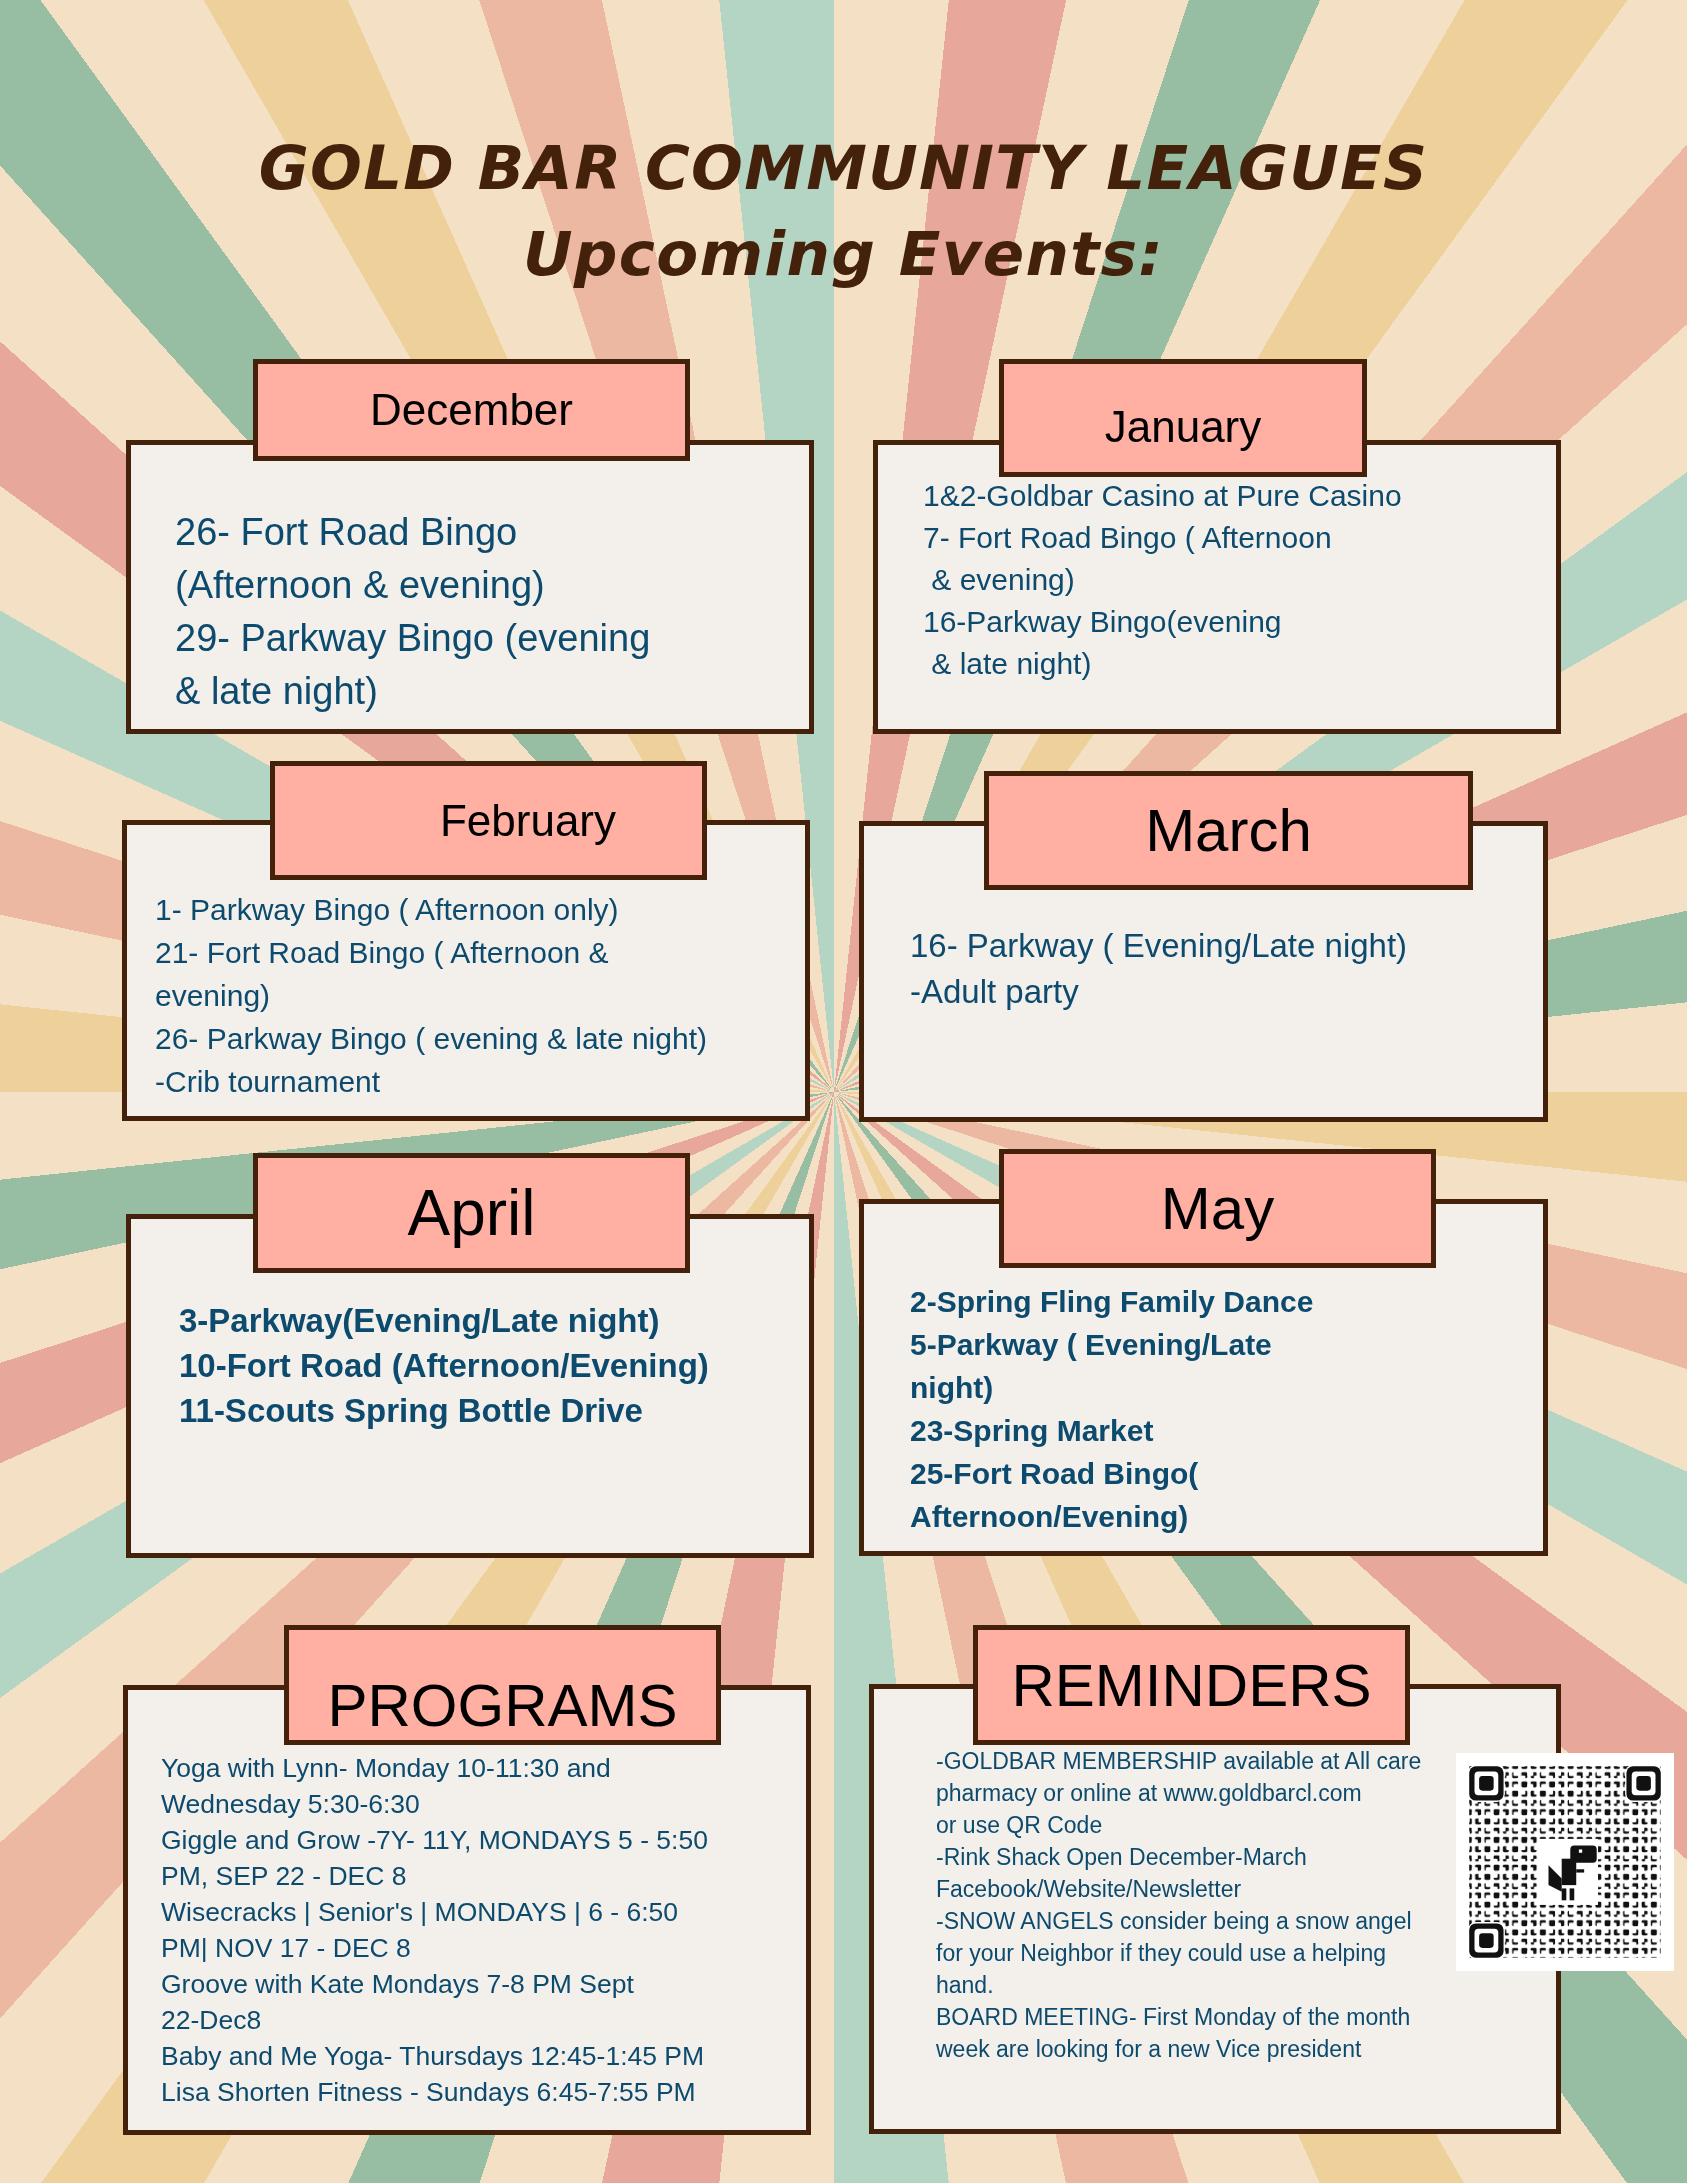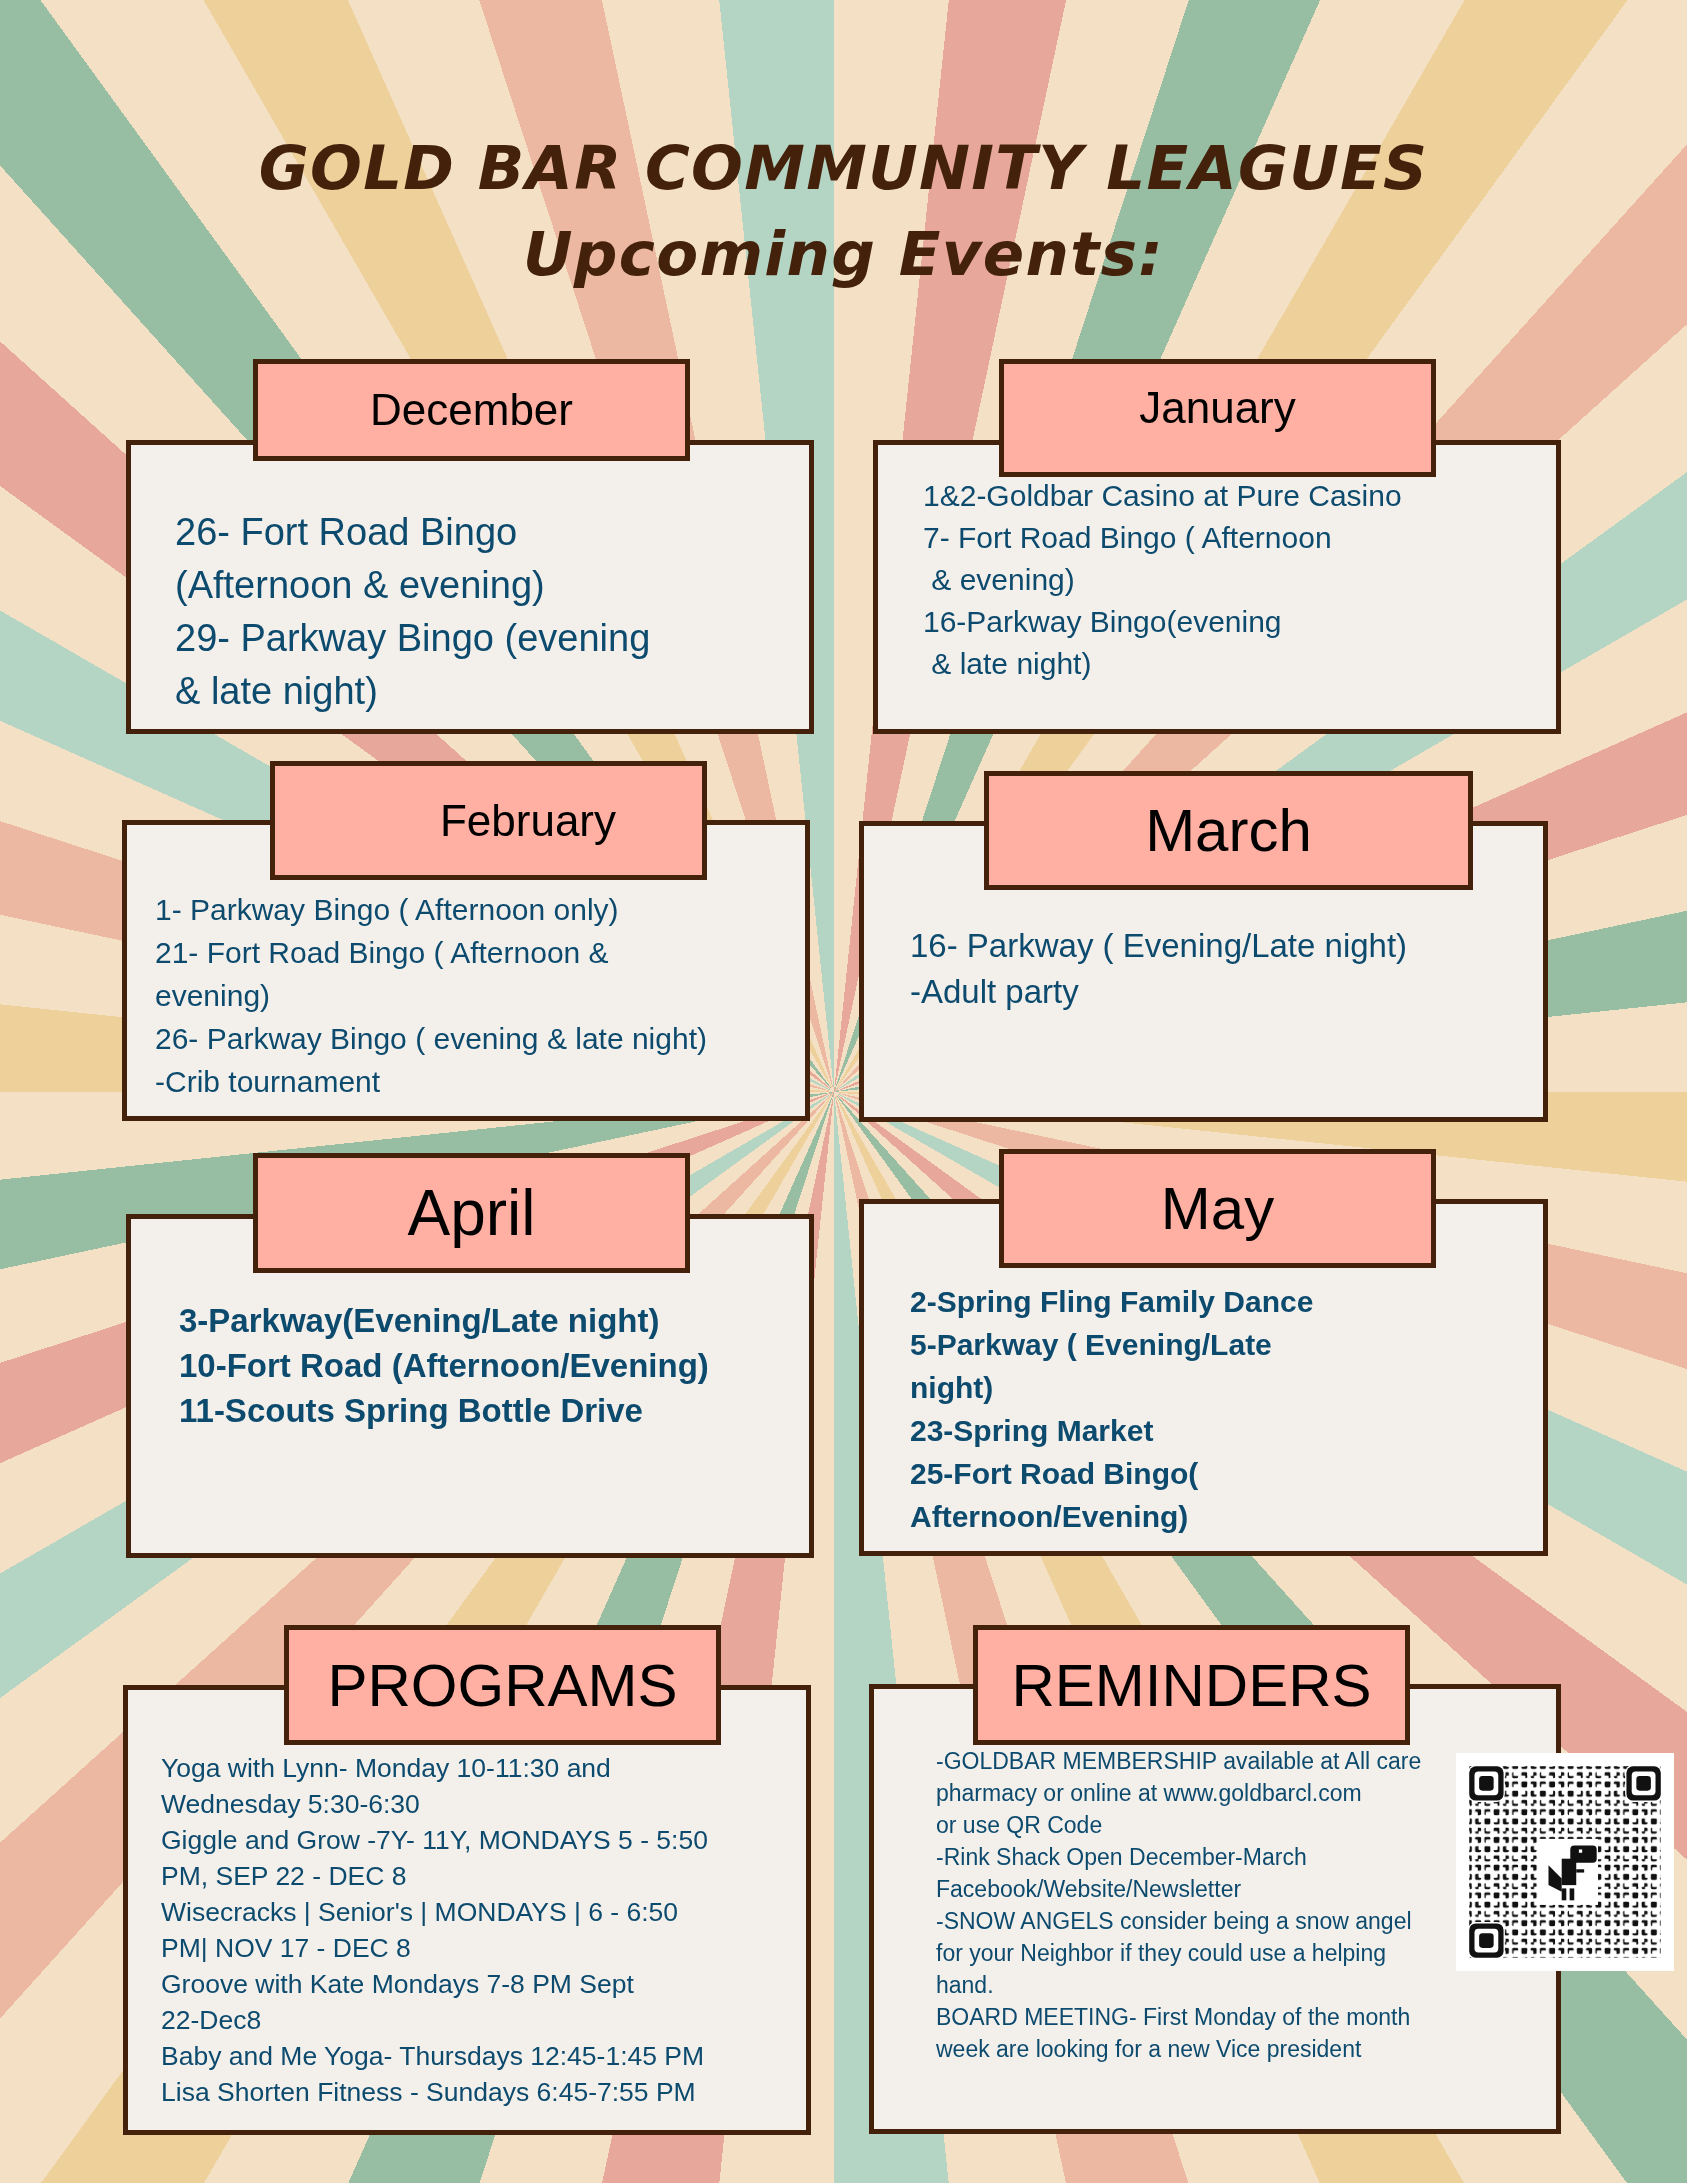--- a/index.html
+++ b/index.html
@@ -58,21 +58,21 @@
   <span style="font-size:44px;">December</span>
 </div>
 <div class="content" style="left:175px; top:506px; font-size:38px; line-height:53px;">
   <div>26- Fort Road Bingo</div>
   <div>(Afternoon &amp; evening)</div>
   <div>29- Parkway Bingo (evening</div>
   <div>&amp; late night)</div>
 </div>
 
 <div class="box" style="left:873px; top:440px; width:688px; height:294px;"></div>
-<div class="tab" style="left:999px; top:359px; width:437px; height:118px; align-items:flex-start; padding-top:18.5px;">
+<div class="tab" style="left:999px; top:359px; width:368px; height:118px; align-items:center; padding-top:18.5px;">
   <span style="font-size:44px;">January</span>
 </div>
 <div class="content" style="left:923px; top:475px; font-size:30px; line-height:42px;">
   <div>1&amp;2-Goldbar Casino at Pure Casino</div>
   <div>7- Fort Road Bingo ( Afternoon</div>
   <div> &amp; evening)</div>
   <div>16-Parkway Bingo(evening</div>
   <div> &amp; late night)</div>
 </div>
 
@@ -114,21 +114,21 @@
 <div class="content" style="left:910px; top:1280px; font-size:30px; line-height:43px; font-weight:bold;">
   <div>2-Spring Fling Family Dance</div>
   <div>5-Parkway ( Evening/Late</div>
   <div>night)</div>
   <div>23-Spring Market</div>
   <div>25-Fort Road Bingo(</div>
   <div>Afternoon/Evening)</div>
 </div>
 
 <div class="box" style="left:123px; top:1685px; width:688px; height:450px;"></div>
-<div class="tab" style="left:284px; top:1625px; width:437px; height:120px;">
+<div class="tab" style="left:284px; top:1625px; width:437px; height:120px;align-items:flex-end;">
   <span style="font-size:60px;">PROGRAMS</span>
 </div>
 <div class="content" style="left:161px; top:1750px; font-size:26.5px; line-height:36px;">
   <div>Yoga with Lynn- Monday 10-11:30 and</div>
   <div>Wednesday 5:30-6:30</div>
   <div>Giggle and Grow -7Y- 11Y, MONDAYS 5 - 5:50</div>
   <div>PM, SEP 22 - DEC 8</div>
   <div>Wisecracks | Senior's | MONDAYS | 6 - 6:50</div>
   <div>PM| NOV 17 - DEC 8</div>
   <div>Groove with Kate Mondays 7-8 PM Sept</div>

